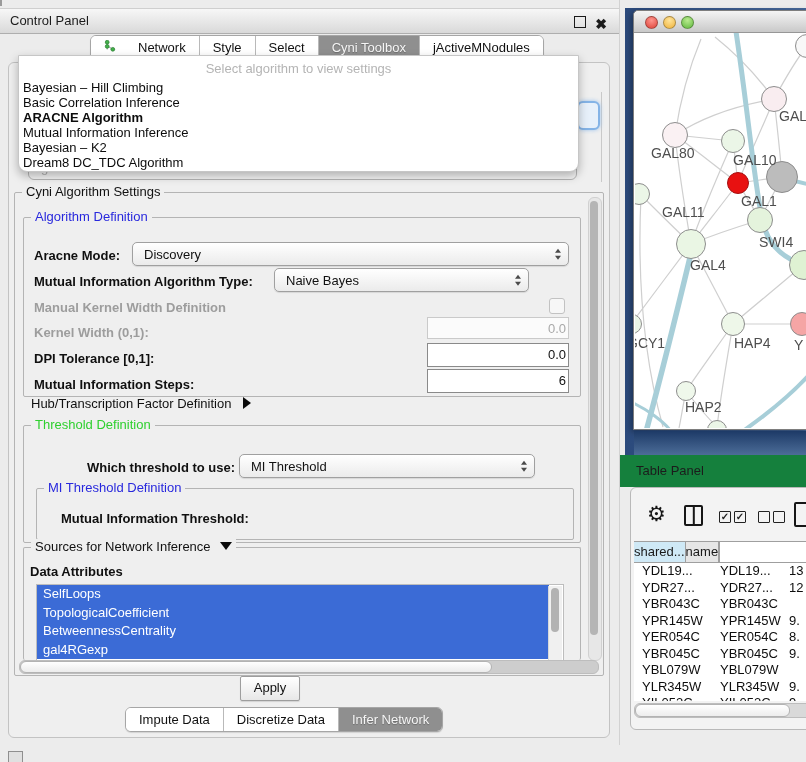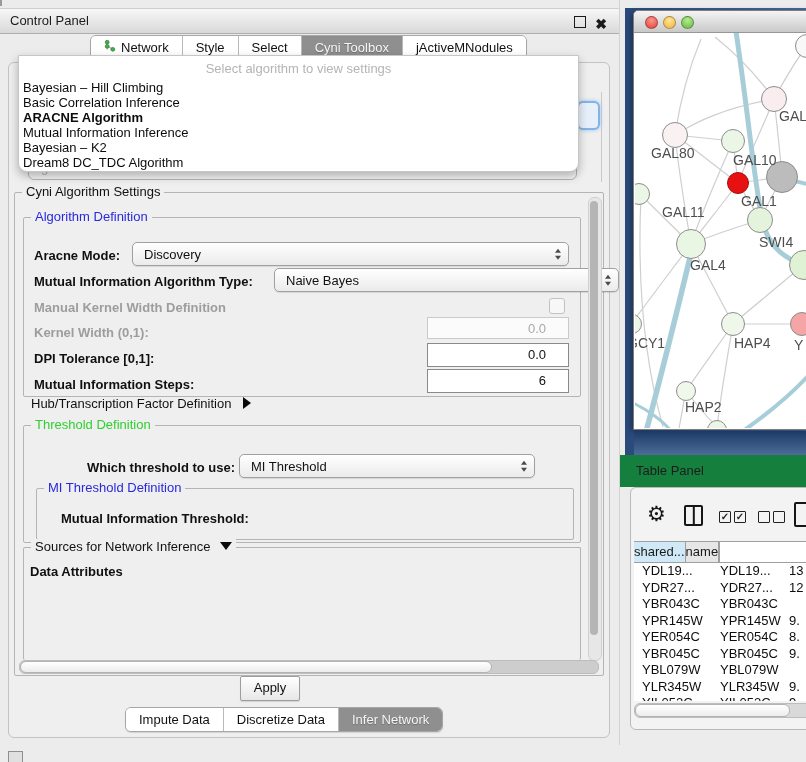--- a/index.html
+++ b/index.html
@@ -15,21 +15,21 @@
   .close-btn{position:absolute;right:12px;top:3px;font-size:14px;font-weight:bold;color:#1a1a1a;cursor:default}
   .vdivider{left:619px;top:0;width:1px;height:745px;background:#d2d2d2}
   .corner-mark{left:0;top:0;width:2px;height:6px;background:#9a9a9a}
 
   
   .panel{left:8px;top:62px;width:600px;height:674px;background:#efefef;border:1px solid #c3c3c3;border-radius:6px}
 
   
   .seg{display:inline-flex;height:23px;background:#fff;border:1px solid #a6a6a6;border-radius:6px;overflow:hidden;
        box-shadow:0 1px 1px rgba(0,0,0,.12);z-index:3}
-  .seg .tab{display:flex;align-items:center;gap:5px;padding:0 13px;font-size:13px;line-height:23px;
+  .seg .tab{display:flex;align-items:center;gap:22px;padding:0 13px;font-size:13px;line-height:23px;
             border-right:1px solid #b9b9b9;background:#fff;color:#111;white-space:nowrap;cursor:default}
   .seg .tab:last-child{border-right:none}
   .seg .tab.selected{background:#8f8f8f;color:#f6f6f6;text-shadow:0 1px 1px rgba(0,0,0,.25)}
   .toptabs{left:90px;top:35px}
   .bottomtabs{left:125px;top:707px}
 
   
   .popup{left:18px;top:55px;width:561px;height:117px;background:#fff;border:1px solid #c6c6c6;
          border-radius:0 0 9px 9px;box-shadow:0 4px 10px rgba(0,0,0,.28);z-index:6;padding-top:4px;box-sizing:border-box}
   .popup .ph{text-align:center;color:#b4b4b4;font-size:13px;height:20px;line-height:18px}
@@ -55,21 +55,21 @@
   .combo{position:absolute;height:24px;border:1px solid #a0a0a0;border-radius:5px;
          background:linear-gradient(#ffffff,#ebebeb);box-shadow:0 1px 1px rgba(0,0,0,.10);
          font-size:13px;line-height:23px;padding-left:11px;box-sizing:border-box}
   .updown{position:absolute;right:7px;top:50%;transform:translateY(-50%)}
   .updown .u{width:0;height:0;border-left:3.5px solid transparent;border-right:3.5px solid transparent;
              border-bottom:4.5px solid #4a4a4a;margin-bottom:2.5px}
   .updown .d{width:0;height:0;border-left:3.5px solid transparent;border-right:3.5px solid transparent;
              border-top:4.5px solid #4a4a4a}
 
   .tinput{position:absolute;height:24px;border:1px solid #8a8a8a;background:#fff;font-size:13px;
-          line-height:22px;text-align:right;padding-right:22px;box-sizing:border-box}
+          line-height:22px;text-align:right;padding-right:2px;box-sizing:border-box}
   .tinput.disabled{border:1px solid #cacaca;background:#fbfbfb;color:#a9a9a9;height:22px}
   .checkbox{position:absolute;width:14px;height:14px;border:1px solid #c2c2c2;border-radius:3px;background:#f7f7f7}
 
   .arrow-right{display:inline-block;width:0;height:0;border-top:6px solid transparent;border-bottom:6px solid transparent;
                border-left:8px solid #0a0a0a;margin-left:8px;vertical-align:-1px}
   .arrow-down{display:inline-block;width:0;height:0;border-left:6px solid transparent;border-right:6px solid transparent;
               border-top:8px solid #0a0a0a;margin-left:6px;vertical-align:1px}
 
   .listbox{position:absolute;background:#fff;border:1px solid #bdbdbd}
   .listbox .litem{height:18.5px;line-height:18.5px;background:#3b6bd6;color:#fff;padding-left:6px;
@@ -201,21 +201,21 @@
       <div class="flabel" style="left:10px;top:30px">Aracne Mode:</div>
       <div class="combo" style="left:108px;top:24px;width:437px">
         <span>Discovery</span>
         <span class="updown">
             <div class="u"></div>
             <div class="d"></div>
           </span>
       </div>
 
       <div class="flabel" style="left:10px;top:56px">Mutual Information Algorithm Type:</div>
-      <div class="combo" style="left:250px;top:50px;width:345px">
+      <div class="combo" style="left:250px;top:50px;width:255px">
         <span>Naive Bayes</span>
         <span class="updown">
             <div class="u"></div>
             <div class="d"></div>
           </span>
       </div>
 
       <div class="flabel disabled" style="left:10px;top:82px">Manual Kernel Width Definition</div>
       <div class="checkbox" style="left:525px;top:80px"></div>
 
@@ -251,20 +251,32 @@
         <div class="flabel" style="left:24px;top:22px">Mutual Information Threshold:</div>
       </div>
     </div>
 
     <div class="fieldset" style="left:8px;top:354px;width:556px;height:112px;border-bottom:none">
       <span class="legend">
         <span>Sources for Network Inference</span>
         <span class="arrow-down"></span>
       </span>
       <div class="flabel" style="left:6px;top:16px">Data Attributes</div>
+      <div class="listbox" style="left:12px;top:36px;width:526px;height:76px">
+        <div>
+
+        <div class="litem">SelfLoops</div>
+            <div class="litem">TopologicalCoefficient</div>
+            <div class="litem">BetweennessCentrality</div>
+            <div class="litem">gal4RGexp</div>
+          </div>
+        <div class="list-scroll">
+          <div class="list-thumb"></div>
+        </div>
+      </div>
     </div>
 
     <div class="vscroll" style="left:573px;top:4px;height:462px">
       <div class="vthumb"></div>
     </div>
     <div class="hscroll" style="left:4px;top:467px;width:578px">
       <div class="hthumb"></div>
     </div>
   </div>
 

